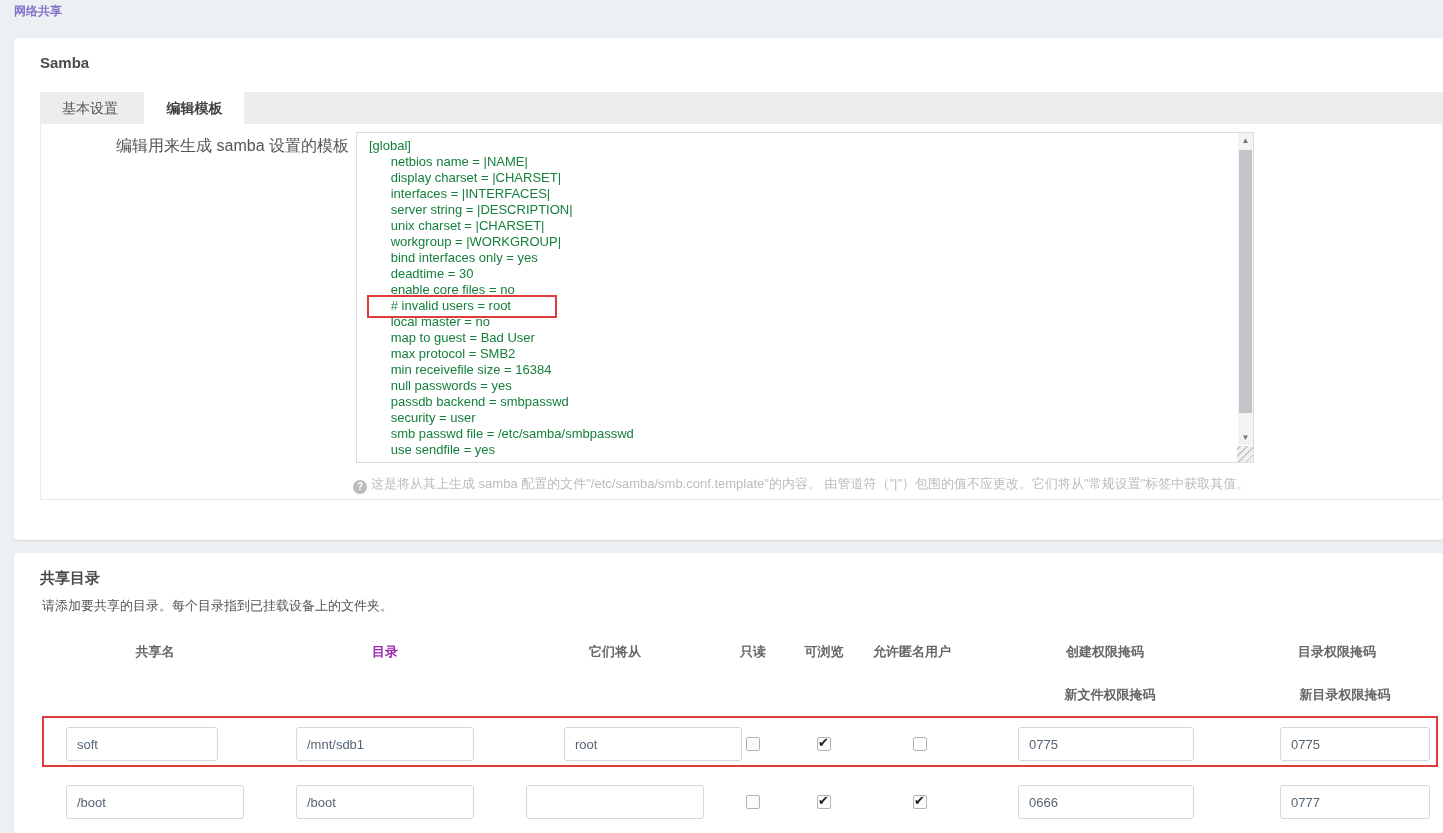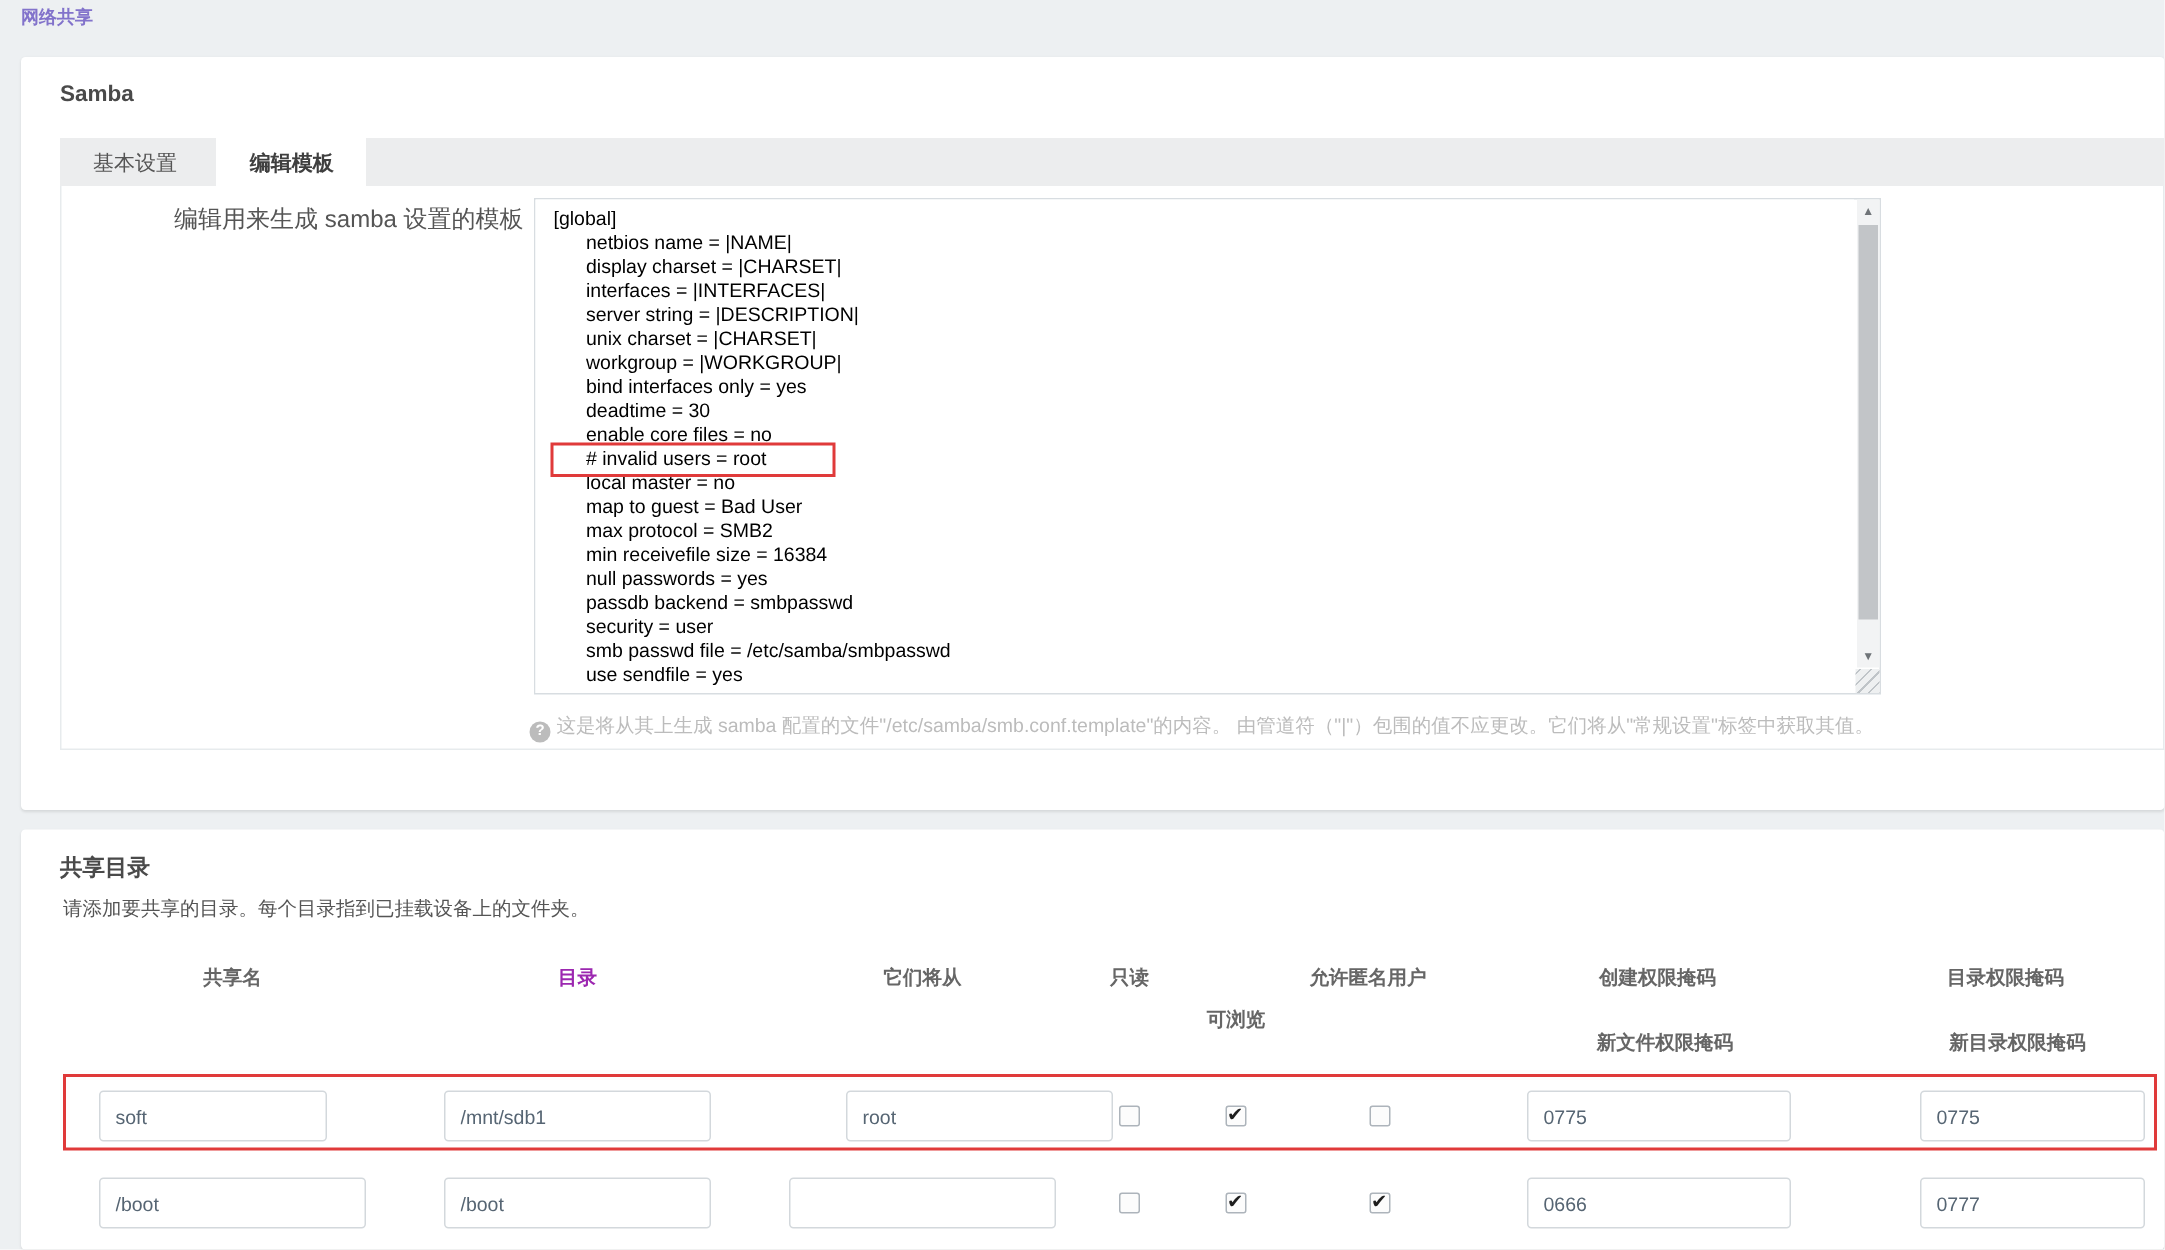--- a/index.html
+++ b/index.html
@@ -49,21 +49,21 @@
   }
   .textarea-wrap {
     position:absolute; left:315px; top:8px; width:898px; height:331px;
     border:1px solid #d8dde1; background:#fff;
   }
   .textarea-wrap textarea {
     display:block; width:calc(100% - 17px); height:100%;
     border:none; outline:none; resize:none; overflow:hidden;
     padding:5px 0 5px 12px; margin:0;
     font-family:"Liberation Sans","DejaVu Sans",sans-serif;
-    font-size:13px; line-height:16px; color:#000000;
+    font-size:13px; line-height:16px; color:#15803d;
     white-space:pre;
   }
   .fake-scrollbar {
     position:absolute; top:0; right:0; width:15px; height:calc(100% - 17px);
     background:#f2f3f4;
   }
   .sb-arrow {
     position:absolute; left:0; width:15px; height:15px;
     font-size:8px; line-height:15px; text-align:center; color:#6f7478;
     cursor:pointer;
@@ -177,21 +177,21 @@
 </div>
 
 <div class="card" id="card-shares">
   <div class="card-title">共享目录</div>
   <div class="shares-desc">请添加要共享的目录。每个目录指到已挂载设备上的文件夹。</div>
 
   <div class="hcol" style="left:141px; top:90px;">共享名</div>
   <div class="hcol dir-col" style="left:371px; top:90px;">目录</div>
   <div class="hcol" style="left:601px; top:90px;">它们将从</div>
   <div class="hcol" style="left:739px; top:90px;">只读</div>
-  <div class="hcol" style="left:810px; top:90px;margin-top:28px;">可浏览</div>
+  <div class="hcol" style="left:810px; top:90px;">可浏览</div>
   <div class="hcol" style="left:898px; top:90px;">允许匿名用户</div>
   <div class="hcol" style="left:1091px; top:90px;">创建权限掩码</div>
   <div class="hcol" style="left:1323px; top:90px;">目录权限掩码</div>
   <div class="hcol" style="left:1096px; top:133px;">新文件权限掩码</div>
   <div class="hcol" style="left:1331px; top:133px;">新目录权限掩码</div>
 
   <div class="srow" style="top:174px;">
     <input class="tinput" style="left: 52px; width: 152px;" value="soft">
     <input class="tinput" style="left: 282px; width: 178px;" value="/mnt/sdb1">
     <input class="tinput" style="left: 512px; width: 178px; margin-left: 38px;" value="root">

